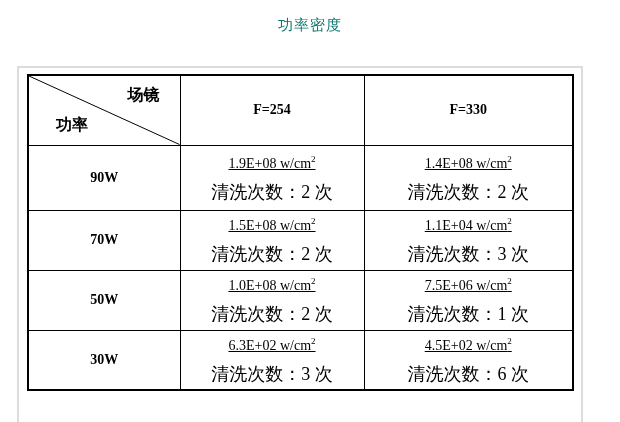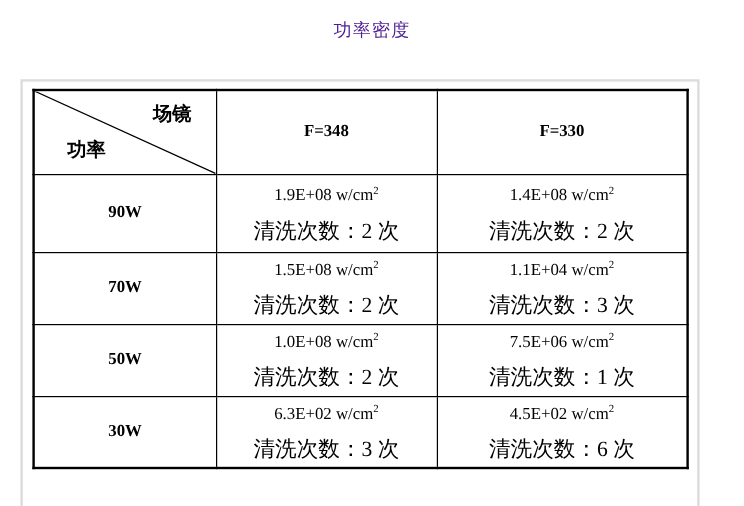--- a/index.html
+++ b/index.html
@@ -16,21 +16,21 @@
     overflow: hidden;
   }
   .doc-title {
     position: absolute;
     top: 16px;
     left: 0;
     width: 100%;
     text-align: center;
     font-size: 15px;
     letter-spacing: 1px;
-    color: #4c1d95;
+    color: #0f766e;
   }
   .table-frame {
     position: absolute;
     left: 17px;
     top: 66px;
     width: 566px;
     height: 403px;
     border: 2px solid #dcdcdc;
     box-sizing: border-box;
     padding: 6px 8px;
@@ -81,20 +81,21 @@
     font-weight: bold;
     font-size: 15px;
   }
   td.power-cell {
     font-weight: bold;
     font-size: 15px;
   }
   .density-line {
     line-height: 29px;
     font-size: 14px;
+    text-decoration: underline;
   }
   .density-line sup {
     font-size: 9px;
     line-height: 0;
   }
   .wash-line {
     line-height: 29px;
     font-size: 18px;
   }
 </style>
@@ -113,21 +114,21 @@
 
     <tbody>
         <tr class="header-row">
       <td class="corner-cell">
         <svg class="diag-svg" viewBox="0 0 152 70" preserveAspectRatio="none">
           <line x1="0" y1="0" x2="152" y2="70" stroke="#000000" stroke-width="1" vector-effect="non-scaling-stroke"></line>
         </svg>
         <span class="corner-label-tr">场镜</span>
         <span class="corner-label-bl">功率</span>
       </td>
-      <td class="head-cell">F=348</td>
+      <td class="head-cell">F=254</td>
       <td class="head-cell">F=330</td>
     </tr>
 
     <tr class="row-90w">
       <td class="power-cell">90W</td>
       <td class="data-cell">
         <div class="density-line"><span>1.9E+08 w/cm</span><sup>2</sup></div>
         <div class="wash-line">清洗次数：2 次</div>
       </td>
       <td class="data-cell">

